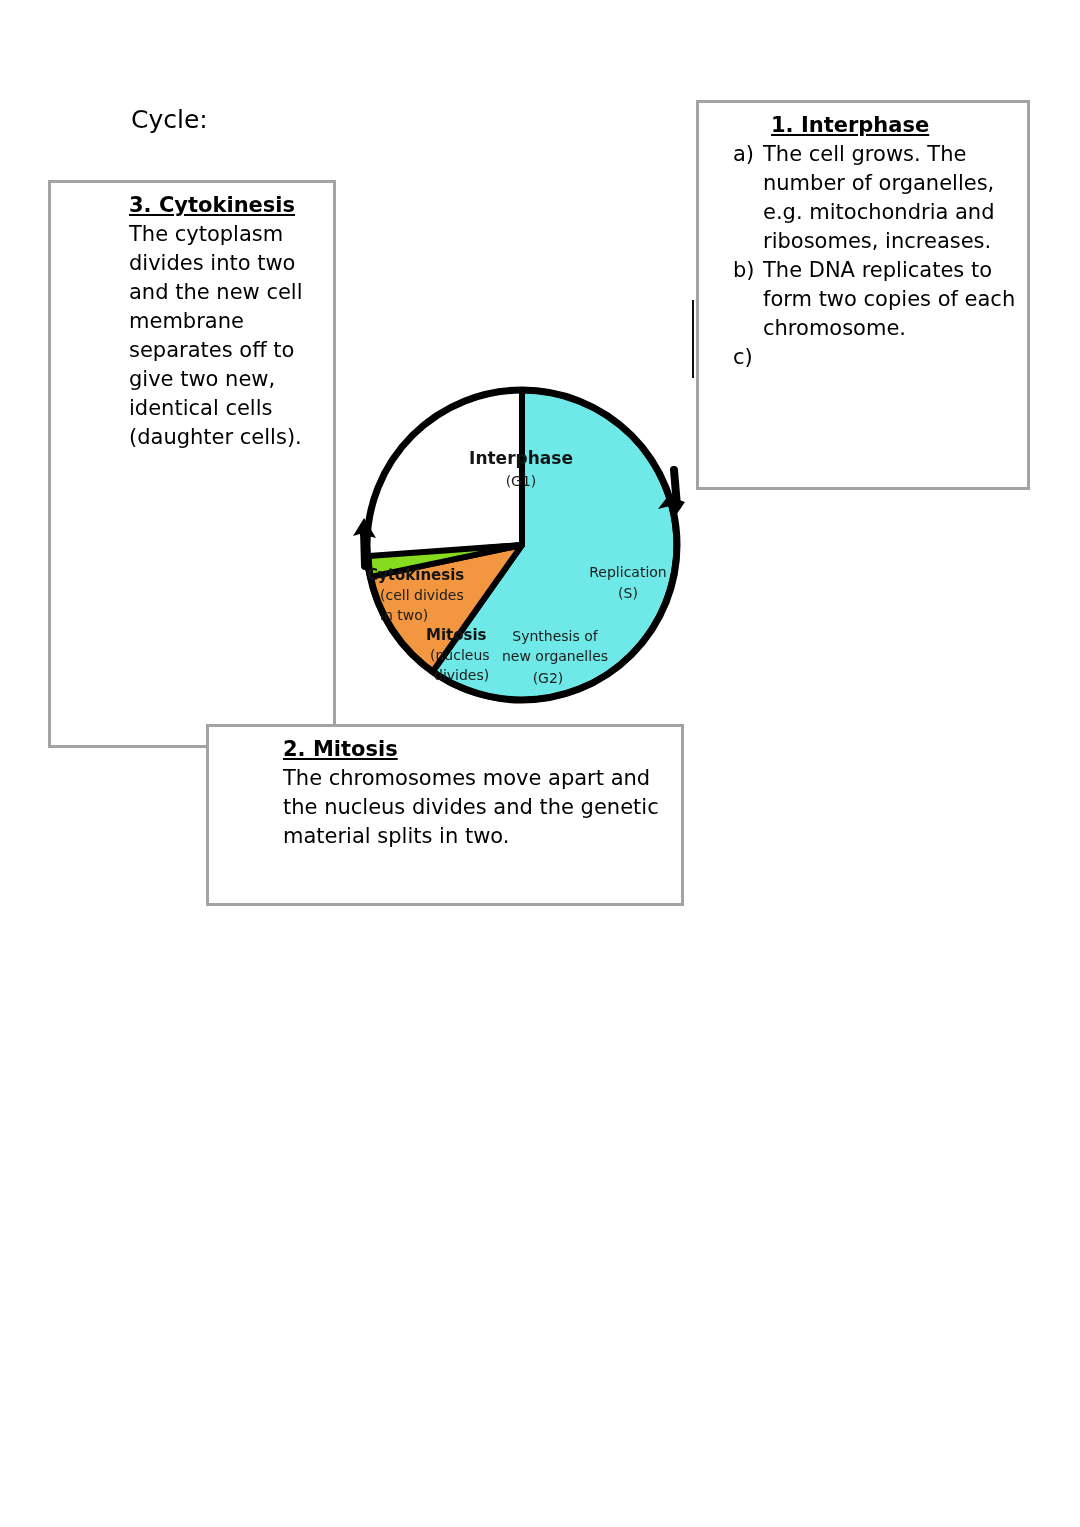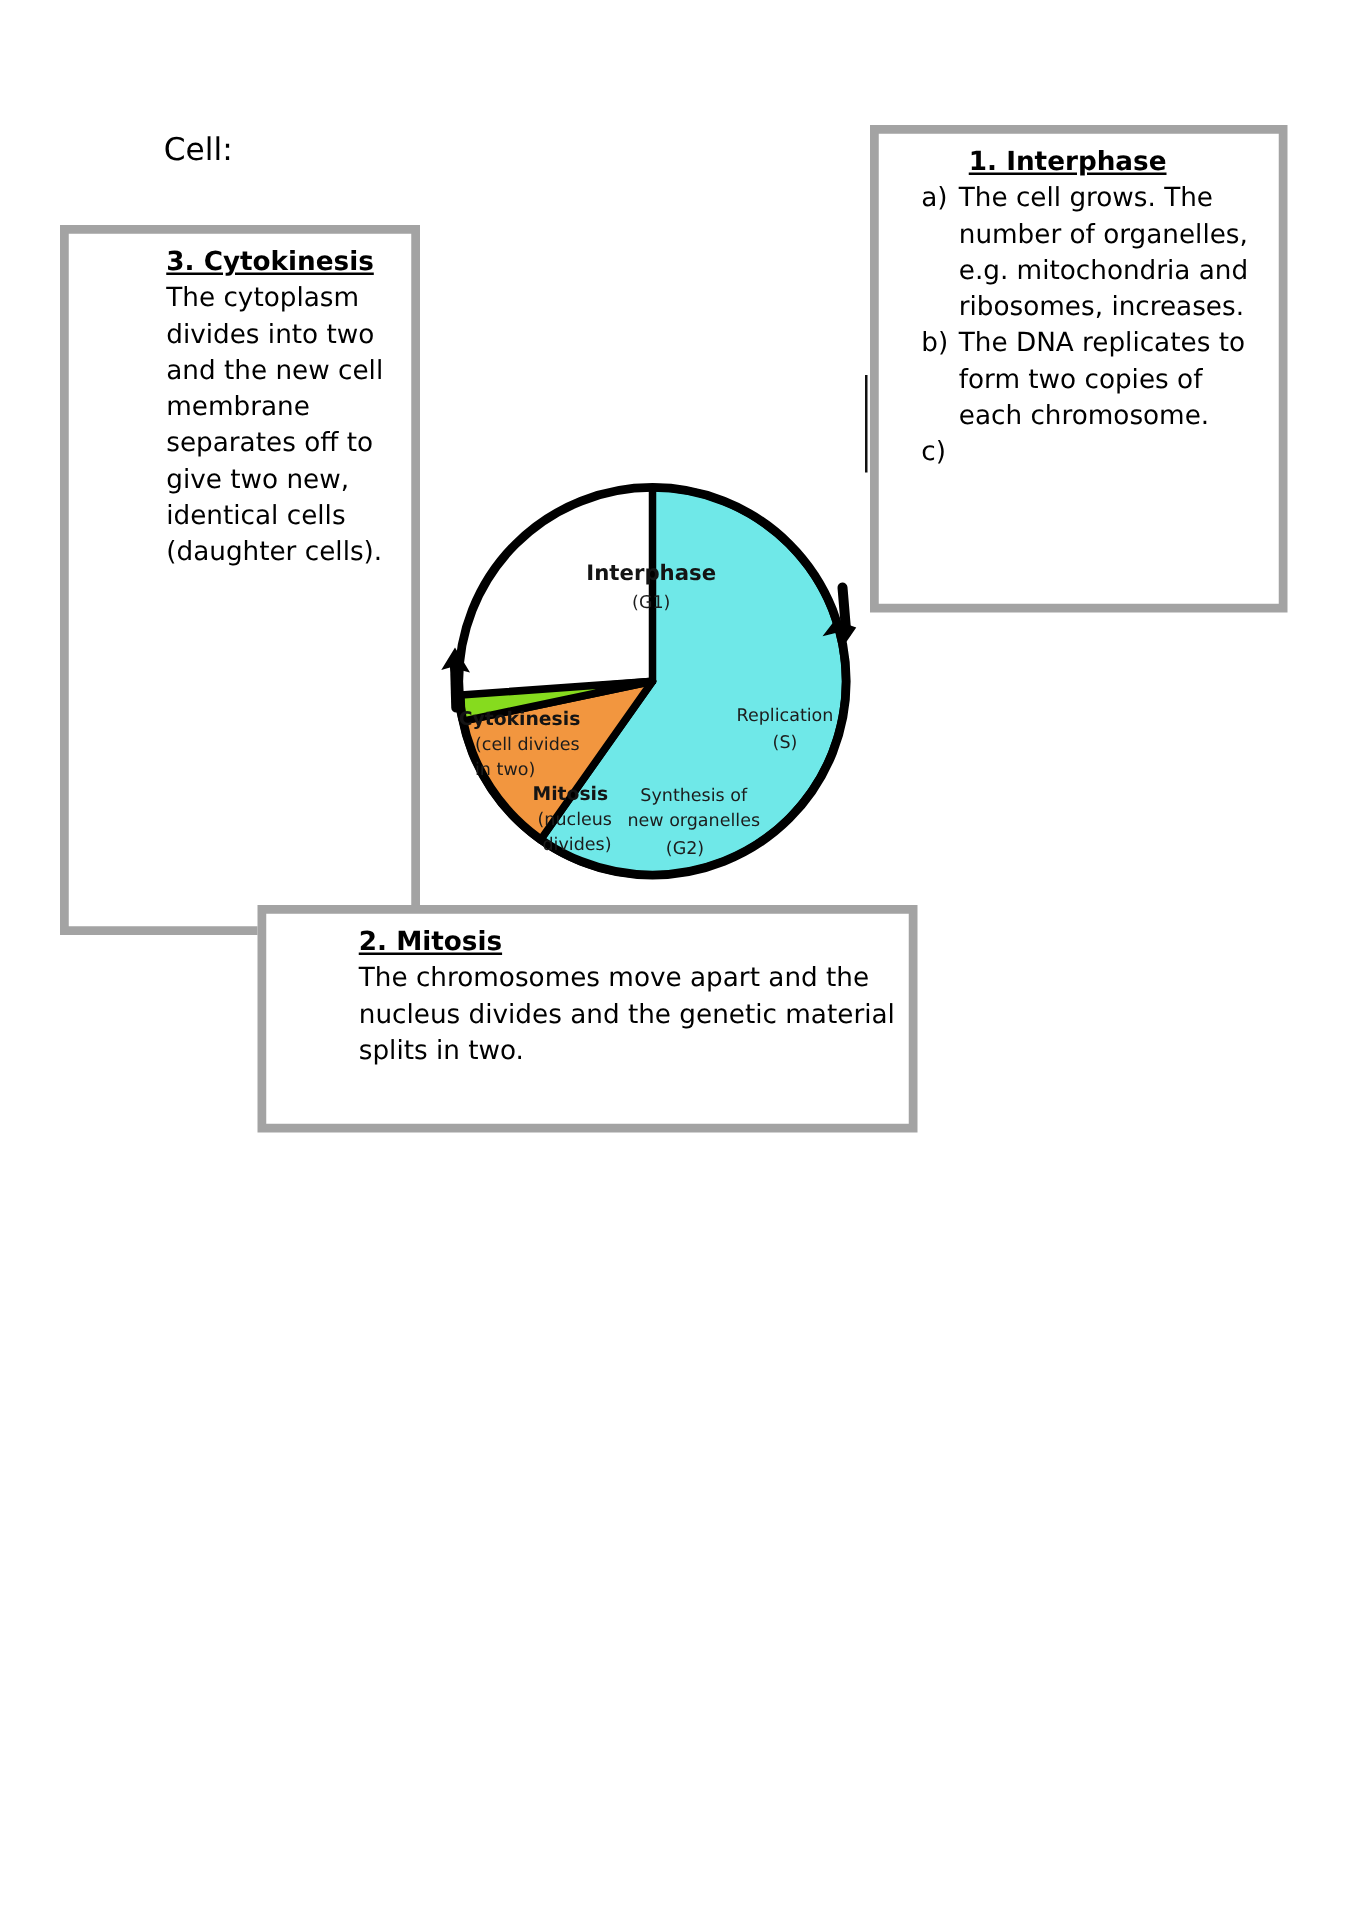--- a/index.html
+++ b/index.html
@@ -40,21 +40,21 @@
     top: 105px;
     font-size: 25px;
     line-height: 1.2;
     font-weight: 400;
   }
 
   
   .note-box {
     position: absolute;
     box-sizing: border-box;
-    border: 7px solid #a3a3a3;
+    border: 3px solid #a3a3a3;
     background: #ffffff;
   }
   .note-heading {
     font-weight: bold;
     text-decoration: underline;
     font-size: 21px;
     line-height: 1.38;
   }
   .note-text {
     font-size: 21px;
@@ -108,21 +108,21 @@
     padding: 8px 10px 0 78px;
   }
   #box-cytokinesis .note-heading {
     margin-left: 0px;
   }
 
   
   #box-mitosis {
     left: 206px;
     top: 724px;
-    width: 528px;
+    width: 478px;
     height: 182px;
   }
   #box-mitosis .inner {
     padding: 8px 10px 0 74px;
   }
 
   
   #stray-rule {
     position: absolute;
     left: 692px;
@@ -155,21 +155,21 @@
     font-weight: normal;
     fill: #1c1c1c;
   }
 </style>
 </head>
 <body>
 
 <div id="page">
 
 
-  <div id="name-label">Cell:</div>
+  <div id="name-label">Cycle:</div>
 
   <div id="stray-rule"></div>
 
   <div class="note-box" id="box-interphase">
     <div class="inner">
       <div class="note-heading">1. Interphase</div>
       <div class="ol-list">
         <div class="ol-item">
           <span class="ol-marker">a)</span>
           <span class="ol-body">The cell grows. The number of organelles, e.g. mitochondria and ribosomes, increases.</span>

